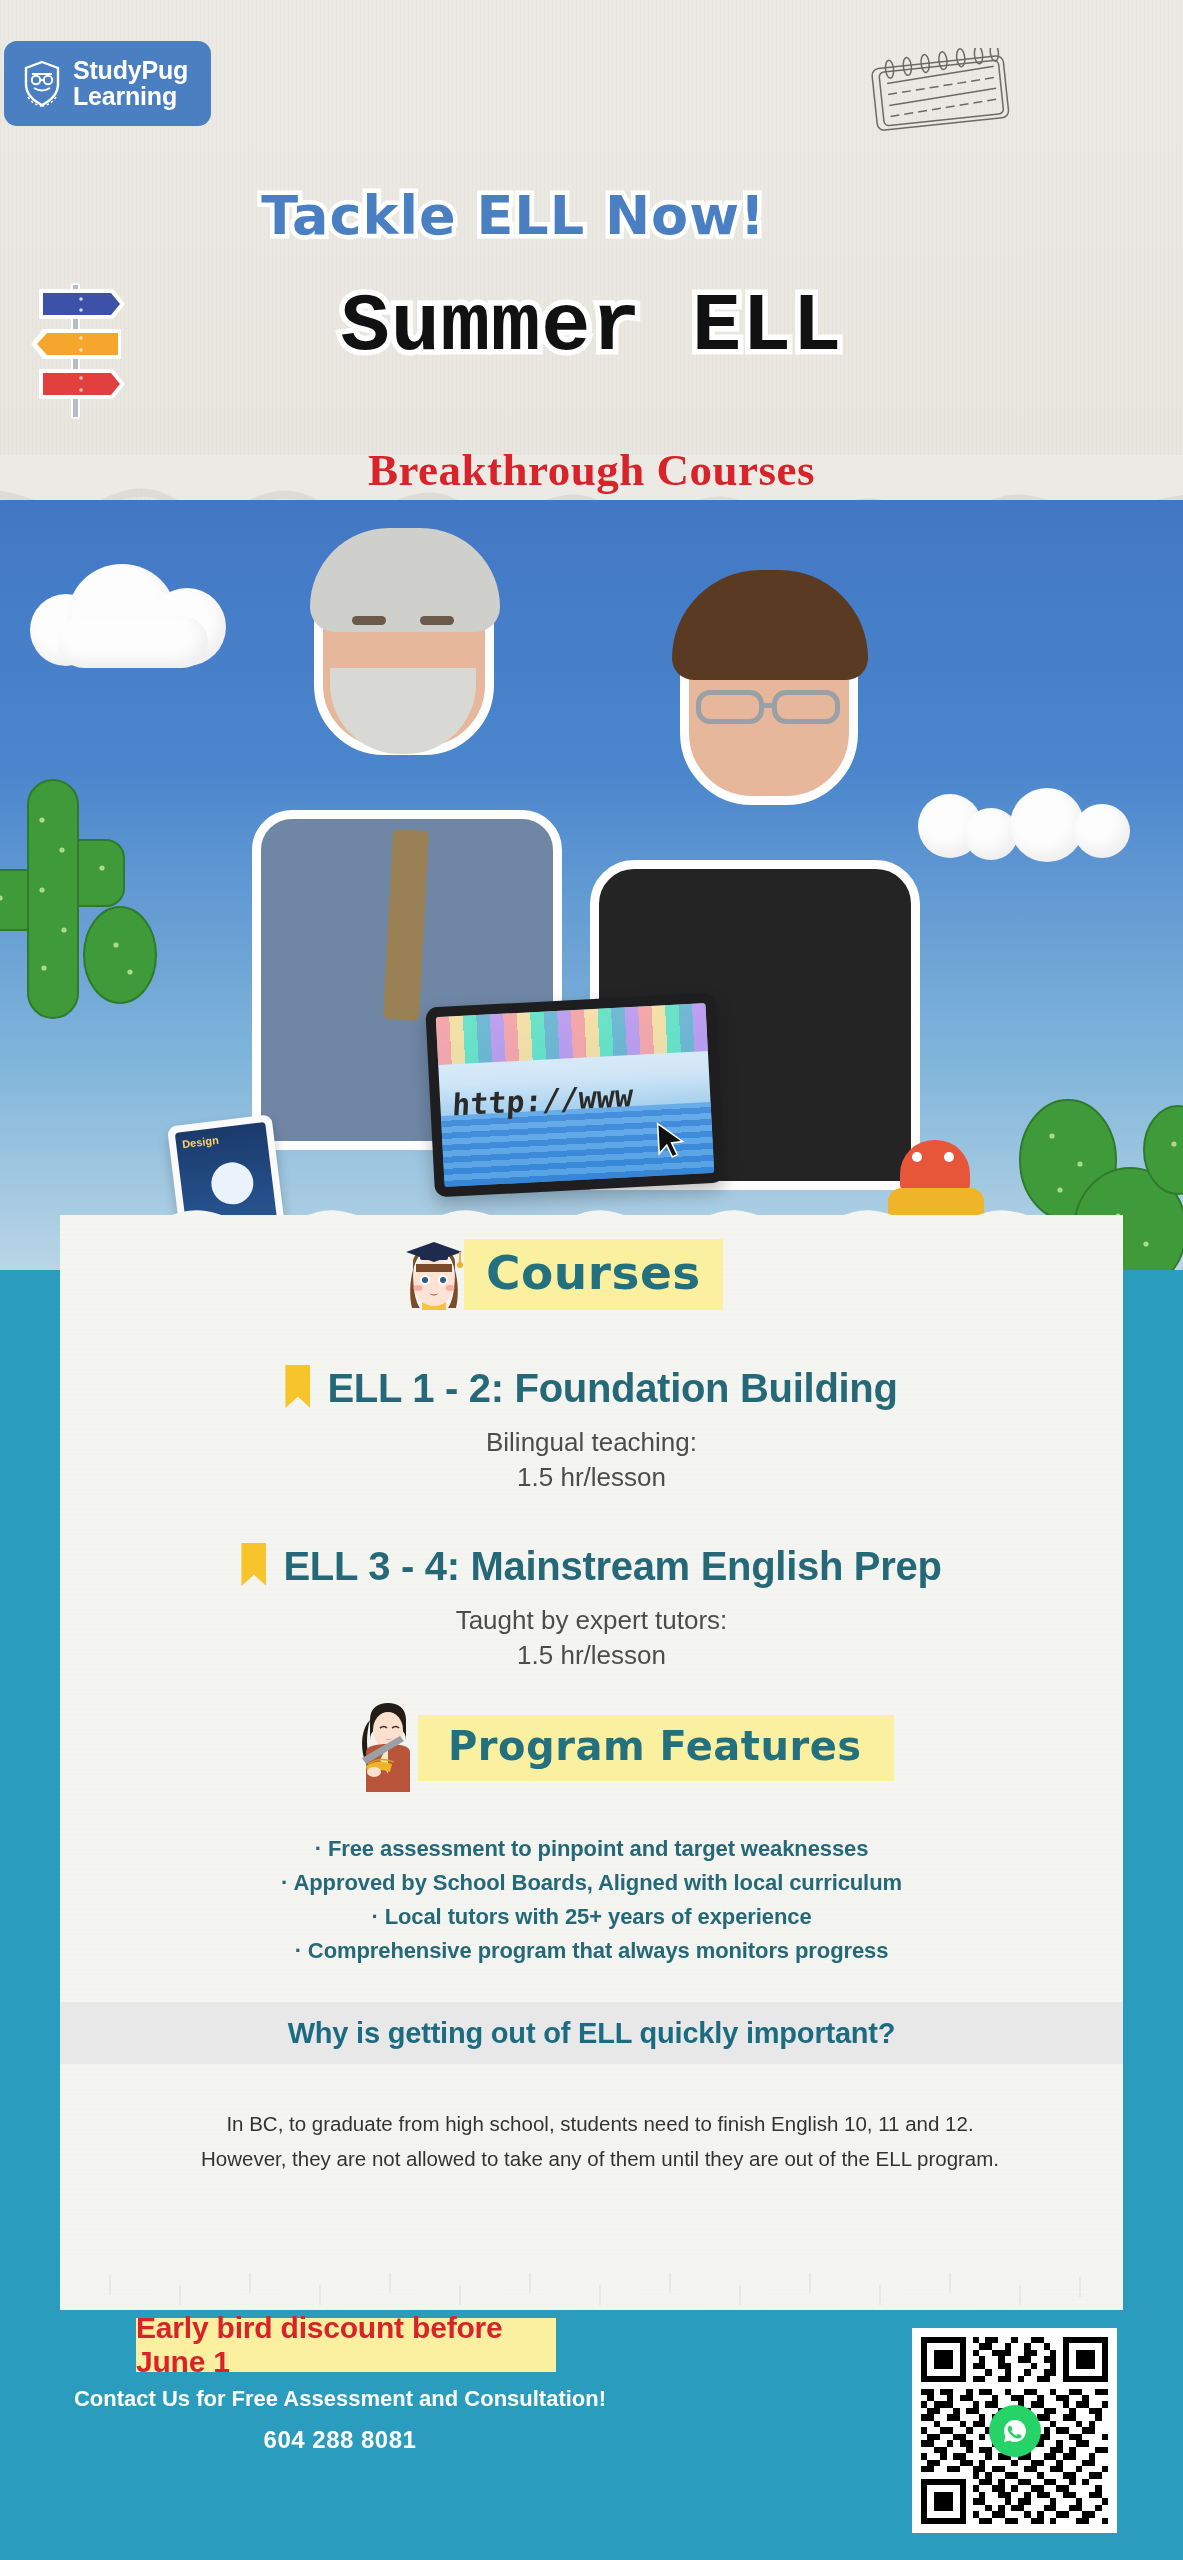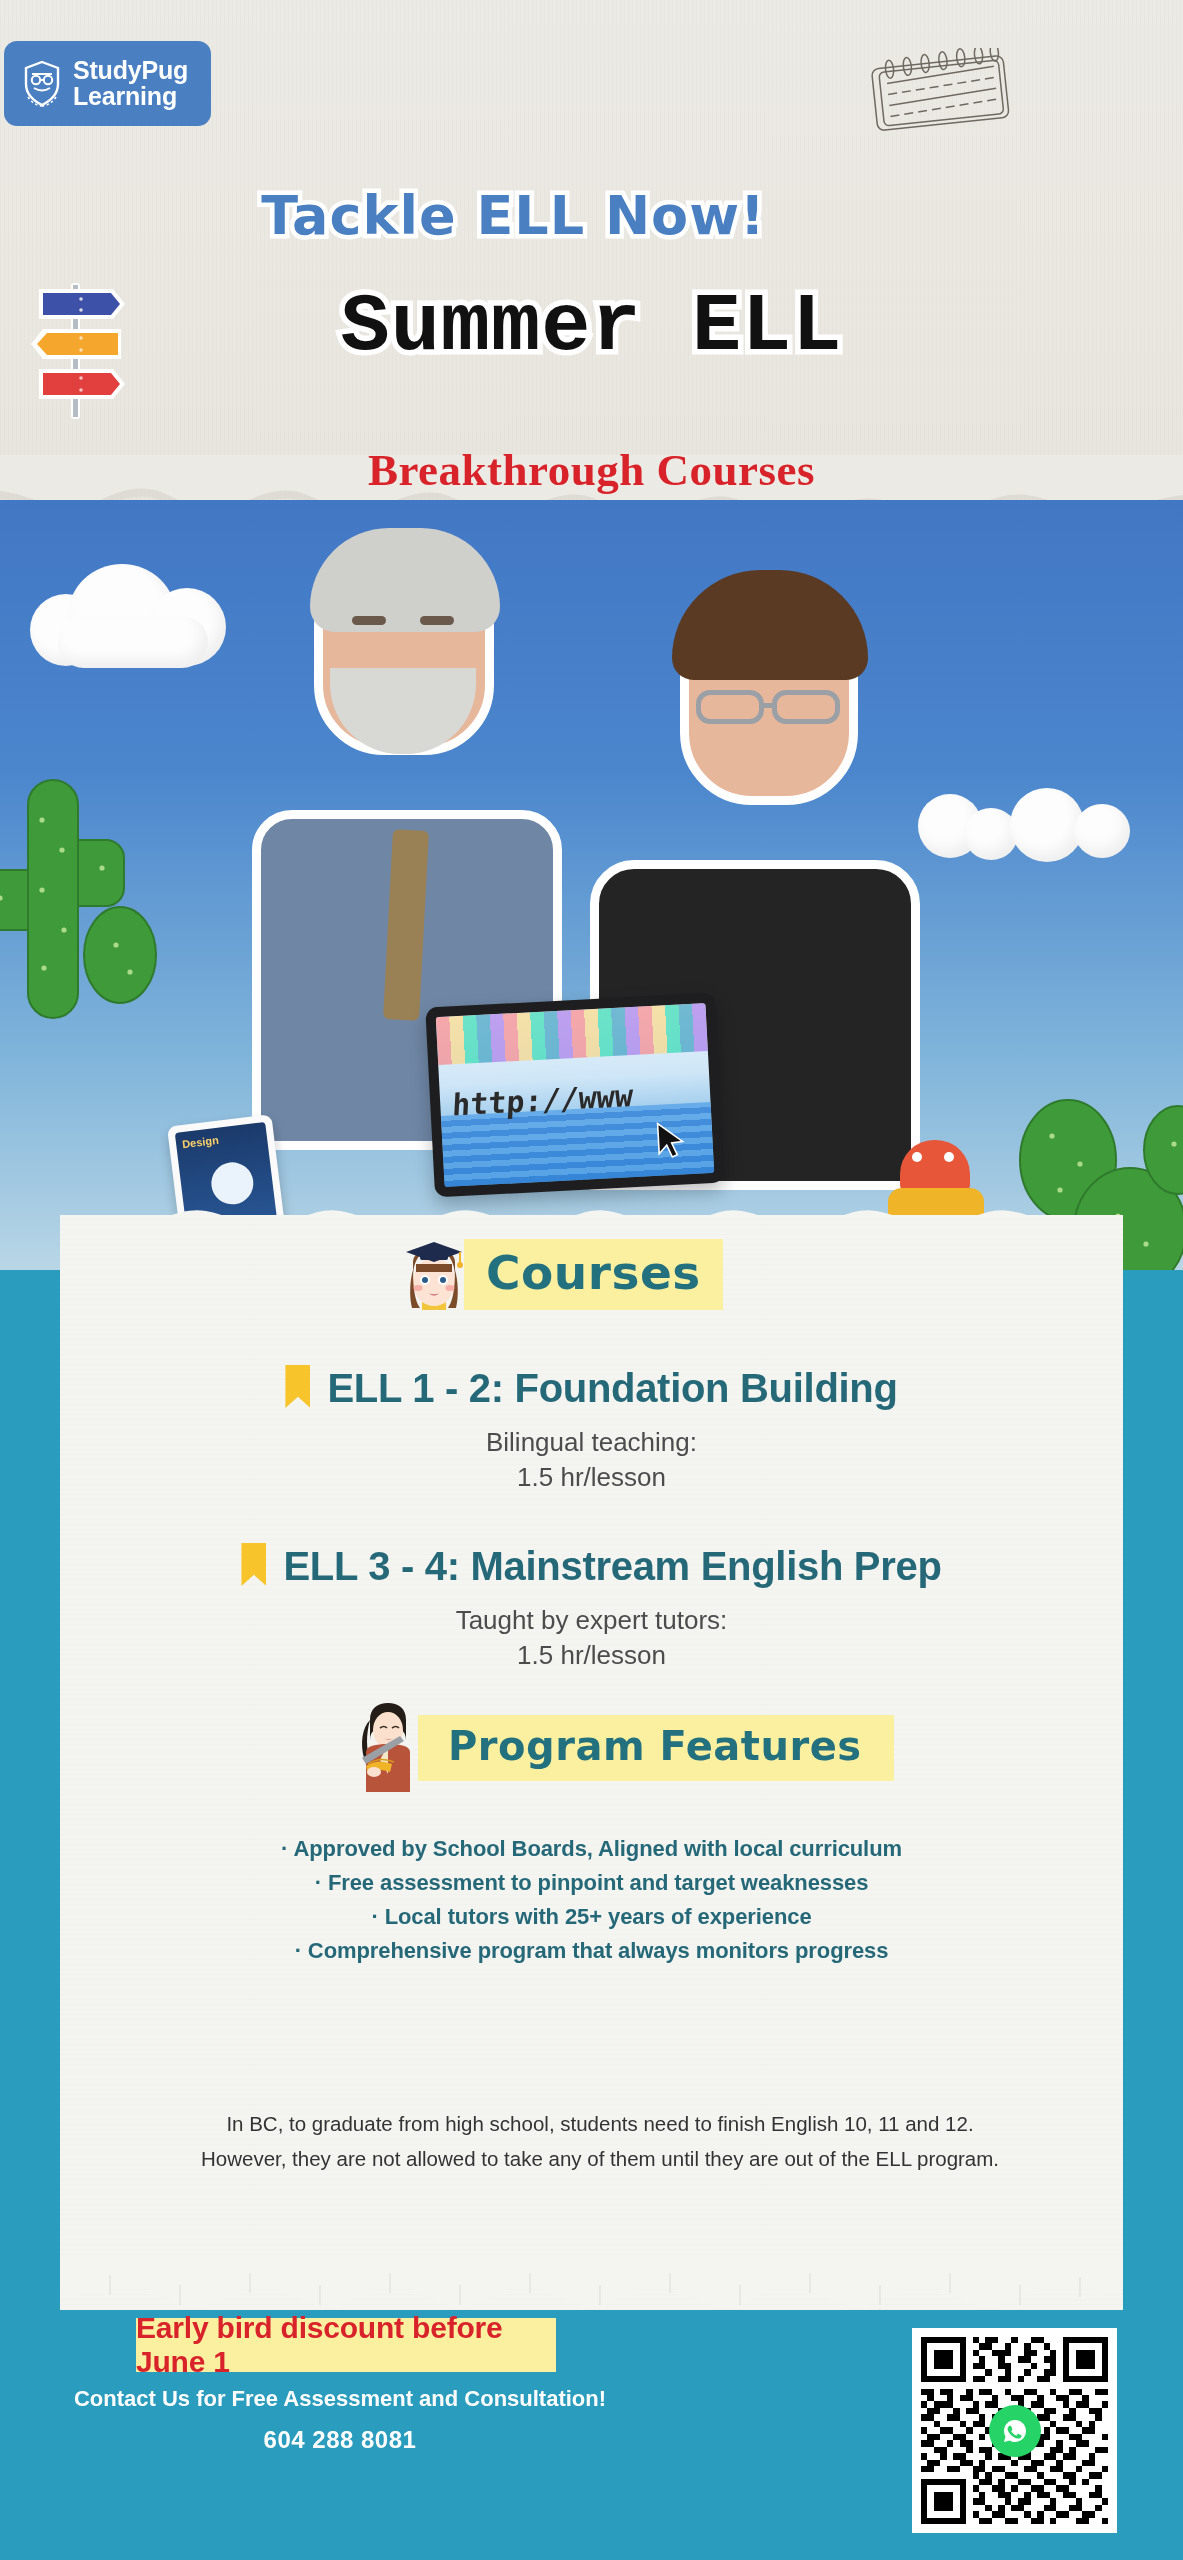--- a/index.html
+++ b/index.html
@@ -522,26 +522,29 @@
       <path d="M48 44 L48 74 L40 60 Z" fill="#f3e9c8"></path>
       <path d="M22 58 L60 36 L64 41 L26 64 Z" fill="#9aa0a6"></path>
       <path d="M26 66 q12 -8 26 -2 l-2 8 q-12 -5 -22 2 z" fill="#f0b429"></path>
       <path d="M28 64 q12 -8 26 -2" stroke="#d89b1e" stroke-width="1.4" fill="none"></path>
       <ellipse cx="34" cy="72" rx="7" ry="5" fill="#fbe0ce"></ellipse>
     </svg>
     <div class="hl-chip" style="font-size:40px; padding:8px 32px 12px 30px;">Program Features</div>
   </div>
 
   <div class="features" style="top:1832px;">
+    <div class="feat-li">· Free assessment to pinpoint and target weaknesses</div>
     <div class="feat-li">· Approved by School Boards, Aligned with local curriculum</div>
-    <div class="feat-li">· Free assessment to pinpoint and target weaknesses</div>
     <div class="feat-li">· Local tutors with 25+ years of experience</div>
     <div class="feat-li">· Comprehensive program that always monitors progress</div>
   </div>
 
+  <div class="why-bar">
+    <span>Why is getting out of ELL quickly important?</span>
+  </div>
   <div class="why-body">
     <div>In BC, to graduate from high school, students need to finish English 10, 11 and 12.</div>
     <div>However, they are not allowed to take any of them until they are out of the ELL program.</div>
   </div>
 
   <div class="discount-chip">
     <span>Early bird discount before June 1</span>
   </div>
   <div class="contact-line">Contact Us for Free Assessment and Consultation!</div>
   <div class="phone-line">604 288 8081</div>

